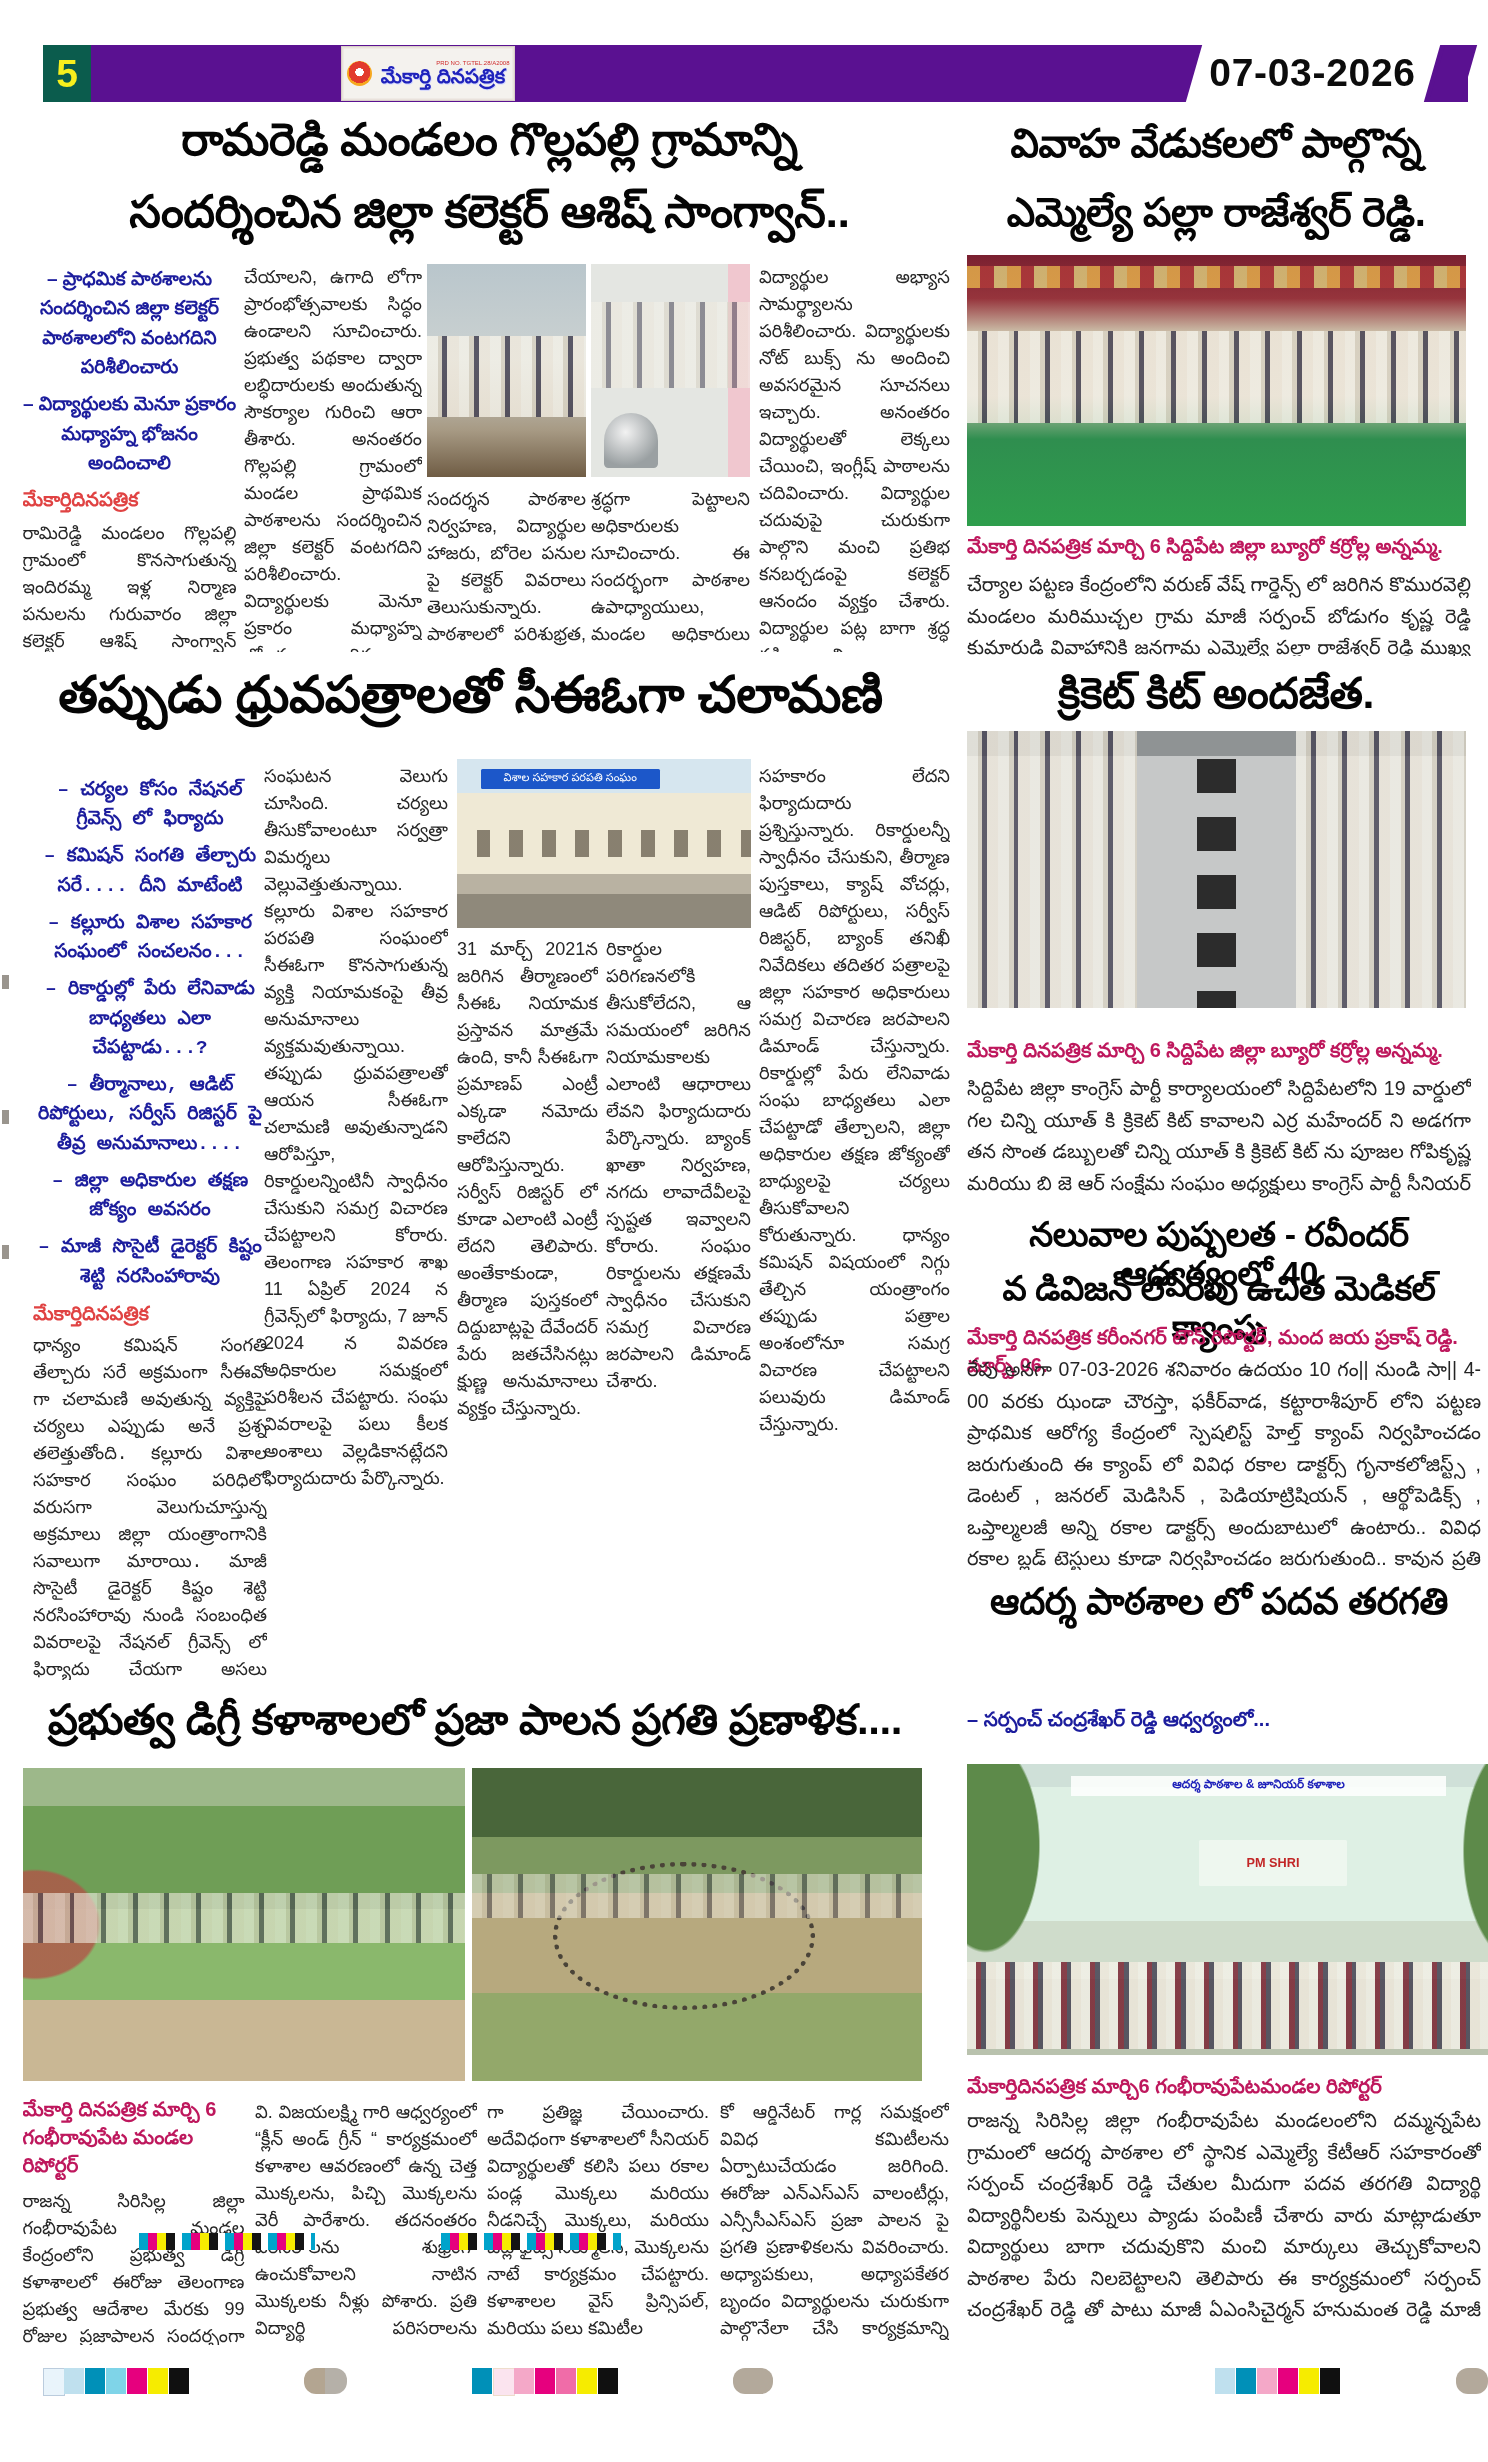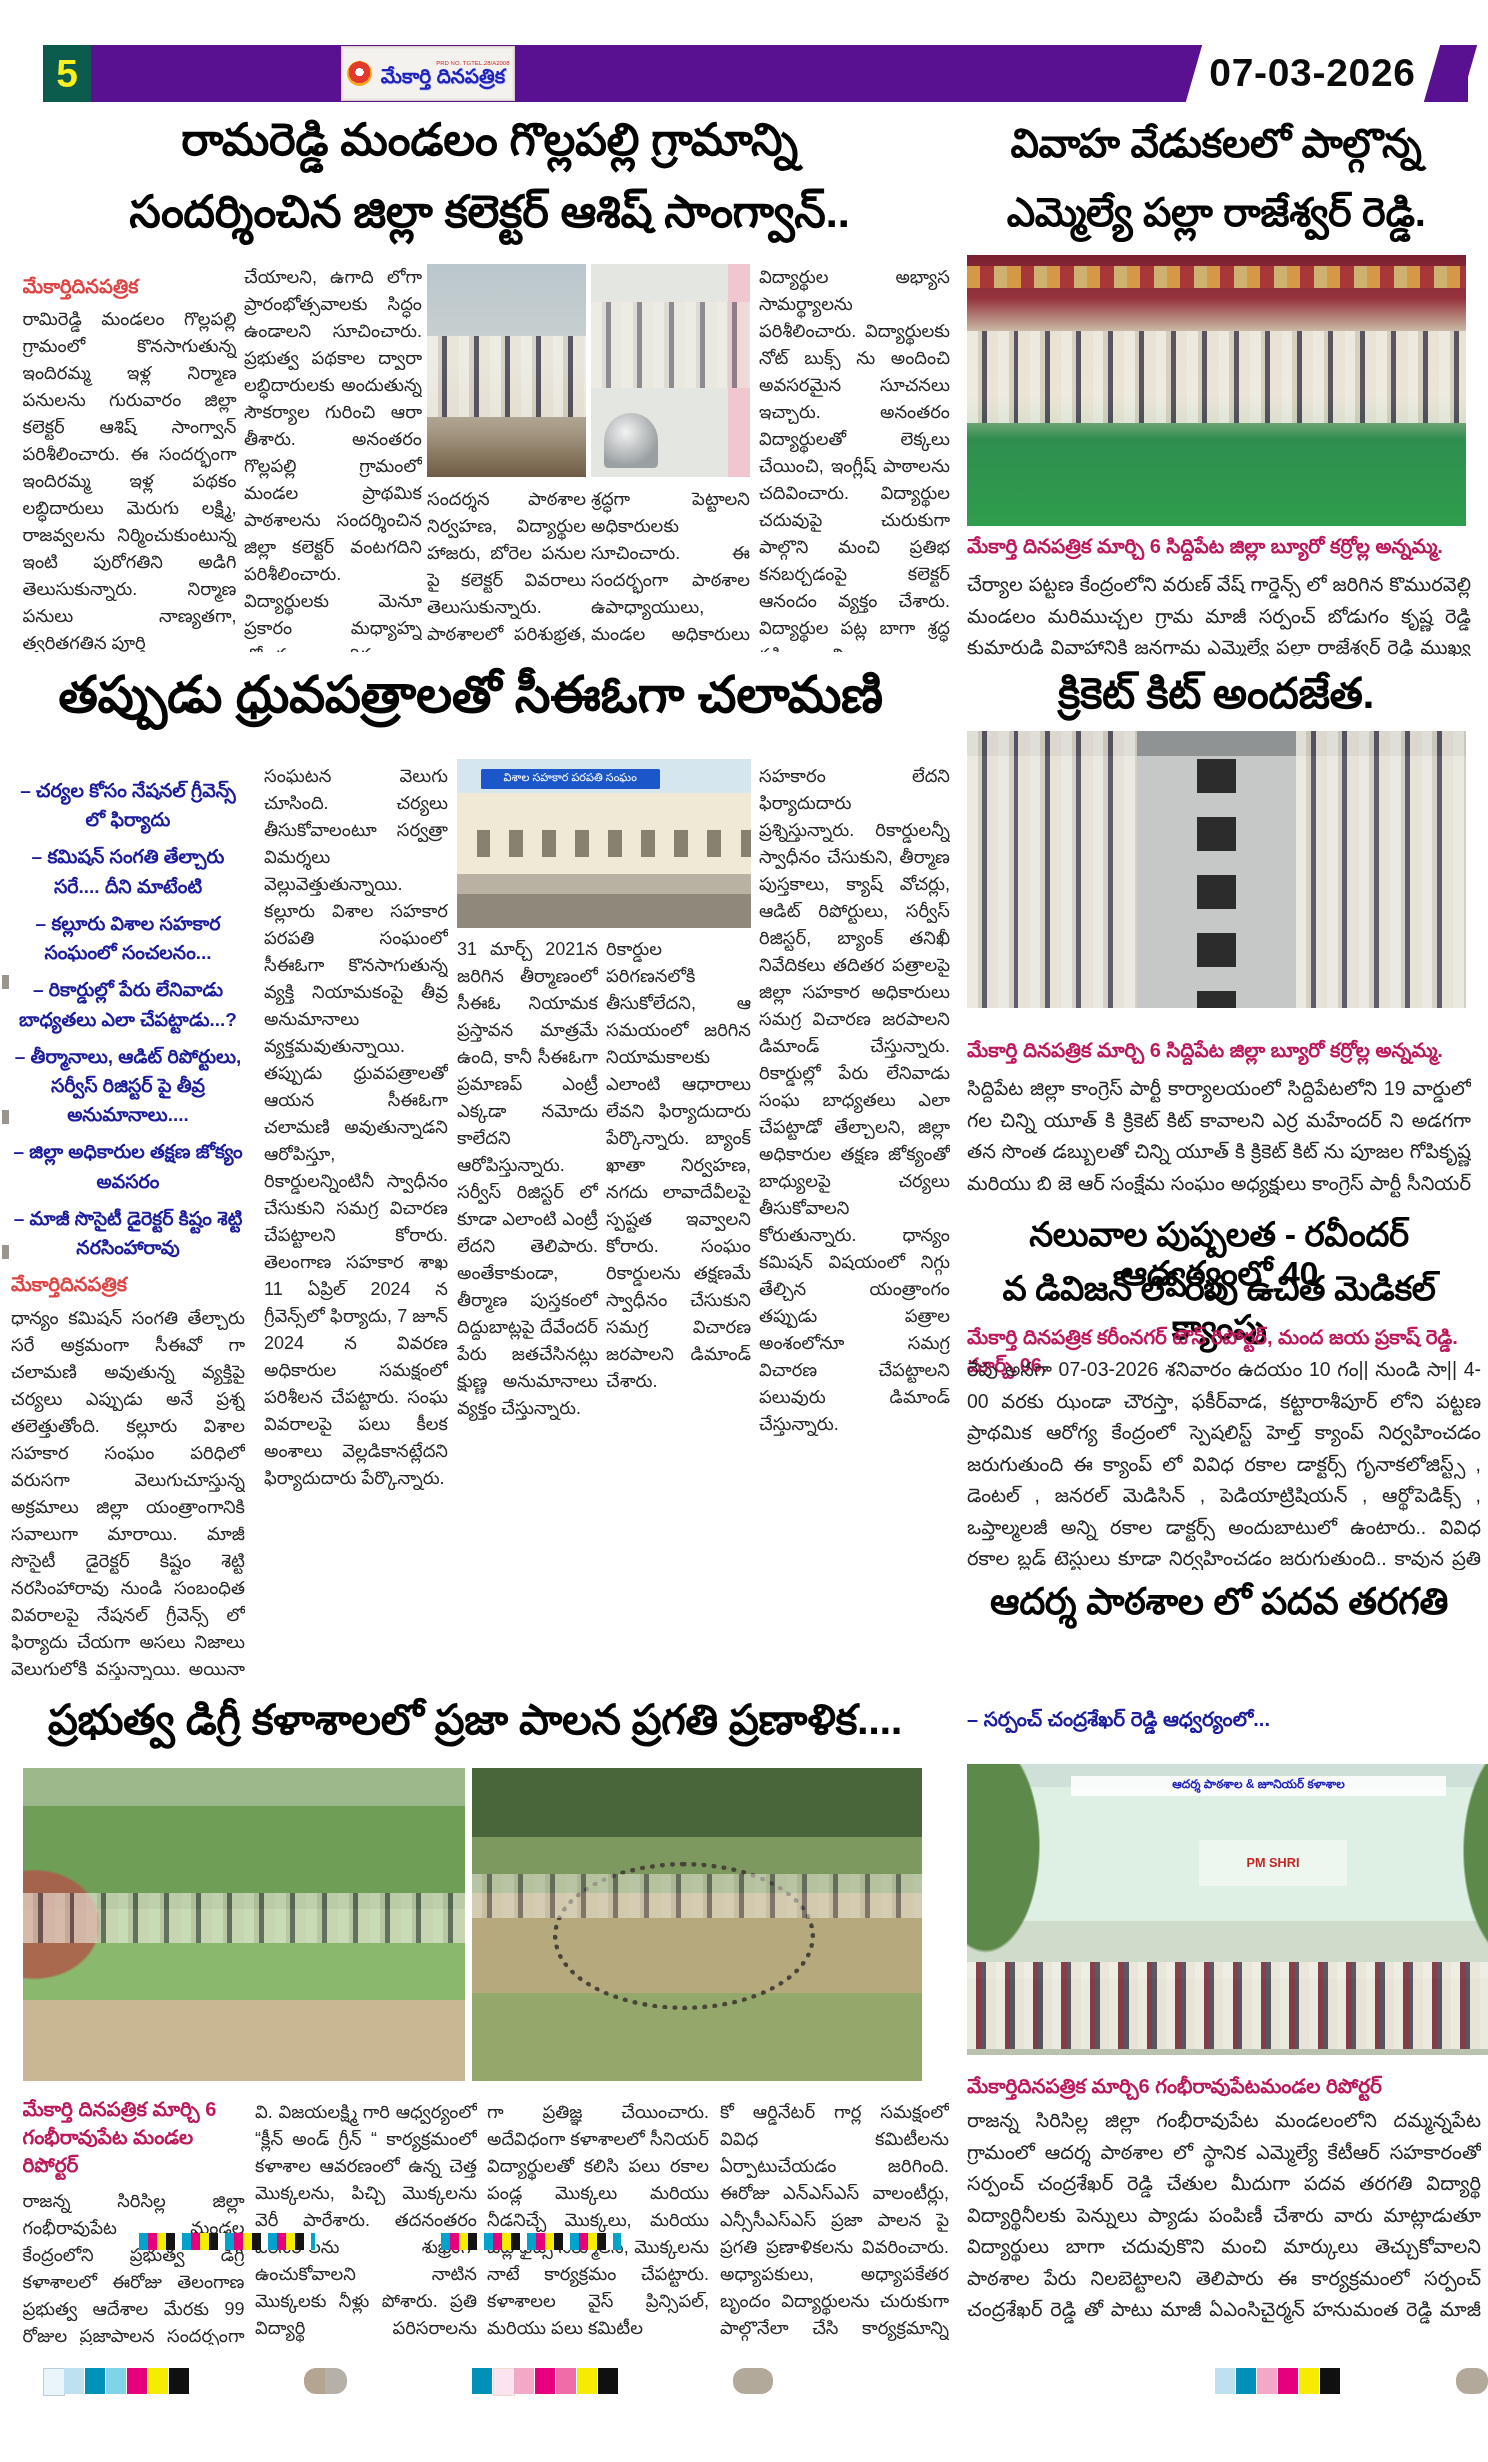--- a/index.html
+++ b/index.html
@@ -63,20 +63,24 @@
     </span>
   </div>
   <div class="abs dateplate"></div>
   <div class="abs purpletail"></div>
   <div class="abs datetext">07-03-2026</div>
 
   <div class="abs headline" style="left:30px;top:114px;width:919px;font-size:45px;">రామరెడ్డి మండలం గొల్లపల్లి గ్రామాన్ని</div>
   <div class="abs headline" style="left:30px;top:186px;width:919px;font-size:45px;">సందర్శించిన జిల్లా కలెక్టర్ ఆశిష్ సాంగ్వాన్..</div>
 
   <div class="abs col" style="left:22.5px;top:264px;width:214px;height:388px;">
+    <div class="bullets">
+      <div>– ప్రాధమిక పాఠశాలను సందర్శించిన జిల్లా కలెక్టర్ పాఠశాలలోని వంటగదిని పరిశీలించారు</div>
+      <div>– విద్యార్థులకు మెనూ ప్రకారం మధ్యాహ్న భోజనం అందించాలి</div>
+    </div>
     <div class="dl-red">మేకార్తిదినపత్రిక</div>
     <div class="body-t">రామిరెడ్డి మండలం గొల్లపల్లి గ్రామంలో కొనసాగుతున్న ఇందిరమ్మ ఇళ్ల నిర్మాణ పనులను గురువారం జిల్లా కలెక్టర్ ఆశిష్ సాంగ్వాన్ పరిశీలించారు. ఈ సందర్భంగా ఇందిరమ్మ ఇళ్ల పథకం లబ్ధిదారులు మెరుగు లక్ష్మి, రాజవ్వలను నిర్మించుకుంటున్న ఇంటి పురోగతిని అడిగి తెలుసుకున్నారు. నిర్మాణ పనులు నాణ్యతగా, త్వరితగతిన పూర్తి</div>
   </div>
 
   <div class="abs col body-t" style="left:244px;top:264px;width:178px;height:388px;">చేయాలని, ఉగాది లోగా ప్రారంభోత్సవాలకు సిద్ధం ఉండాలని సూచించారు. ప్రభుత్వ పథకాల ద్వారా లబ్ధిదారులకు అందుతున్న సౌకర్యాల గురించి ఆరా తీశారు. అనంతరం గొల్లపల్లి గ్రామంలో మండల ప్రాథమిక పాఠశాలను సందర్శించిన జిల్లా కలెక్టర్ వంటగదిని పరిశీలించారు. విద్యార్థులకు మెనూ ప్రకారం మధ్యాహ్న భోజనం అందిస్తున్నారా అని ఆరా తీశారు. విద్యార్థులకు పోషకాహారం అందించే ప్రభుత్వ నిర్దేశిత మార్గదర్శకాలను కచ్చితంగా పాటించాలని సూచించారు. ఈ</div>
 
   <div class="abs ph" style="left:427px;top:264px;width:159px;height:213px;background:linear-gradient(180deg,#b9c6cc 0%,#ccd2d1 45%,#a79a84 78%,#6f5c44 100%);">
     <div class="band people" style="top:34%;height:38%;"></div>
   </div>
   <div class="abs ph" style="left:591px;top:264px;width:159px;height:213px;background:linear-gradient(90deg,#e4e6e2 0 86%,#f0c7cf 86%),linear-gradient(180deg,#e8e9e6,#d4d6d2 60%,#b3b1a8);">
@@ -95,21 +99,21 @@
     <div class="band people" style="top:28%;height:34%;"></div>
     <div class="band" style="top:4%;height:8%;background:repeating-linear-gradient(90deg,#e8b44c 0 13.5px,#b03a3a 13.5px 27px,#e0d27e 27px 40px);opacity:.8;"></div>
   </div>
   <div class="abs col" style="left:967px;top:535px;width:504px;height:121px;">
     <div class="dl-green">మేకార్తి దినపత్రిక మార్చి 6 సిద్దిపేట జిల్లా బ్యూరో కర్రోల్ల అన్నమ్మ.</div>
     <div class="cap-t">చేర్యాల పట్టణ కేంద్రంలోని వరుణ్ వేష్ గార్డెన్స్ లో జరిగిన కొమురవెల్లి మండలం మరిముచ్చల గ్రామ మాజీ సర్పంచ్ బోడుగం కృష్ణ రెడ్డి కుమారుడి వివాహానికి జనగామ ఎమ్మెల్యే పల్లా రాజేశ్వర్ రెడ్డి ముఖ్య అతిథిగా హాజరై నూతన వధూవరులను ఆశీర్వదించారు. ఈ కార్యక్రమంలో స్థానిక నాయకులు కార్యకర్తలు పాల్గొన్నారు.</div>
   </div>
 
   <div class="abs headline" style="left:26px;top:666px;width:889px;font-size:51px;">తప్పుడు ధ్రువపత్రాలతో సీఈఓగా చలామణి</div>
 
-  <div class="abs col" style="left:11px;top:776px;width:234px;height:904px;">
+  <div class="abs col" style="left:33px;top:776px;width:234px;height:904px;font-family:Liberation Mono, monospace;">
     <div class="bullets">
       <div>– చర్యల కోసం నేషనల్ గ్రీవెన్స్ లో ఫిర్యాదు</div>
       <div>– కమిషన్ సంగతి తేల్చారు సరే.... దీని మాటేంటి</div>
       <div>– కల్లూరు విశాల సహకార సంఘంలో సంచలనం...</div>
       <div>– రికార్డుల్లో పేరు లేనివాడు బాధ్యతలు ఎలా చేపట్టాడు...?</div>
       <div>– తీర్మానాలు, ఆడిట్ రిపోర్టులు, సర్వీస్ రిజిస్టర్ పై తీవ్ర అనుమానాలు....</div>
       <div>– జిల్లా అధికారుల తక్షణ జోక్యం అవసరం</div>
       <div>– మాజీ సొసైటీ డైరెక్టర్ కిష్టం శెట్టి నరసింహారావు</div>
     </div>
     <div class="dl-red">మేకార్తిదినపత్రిక</div>

